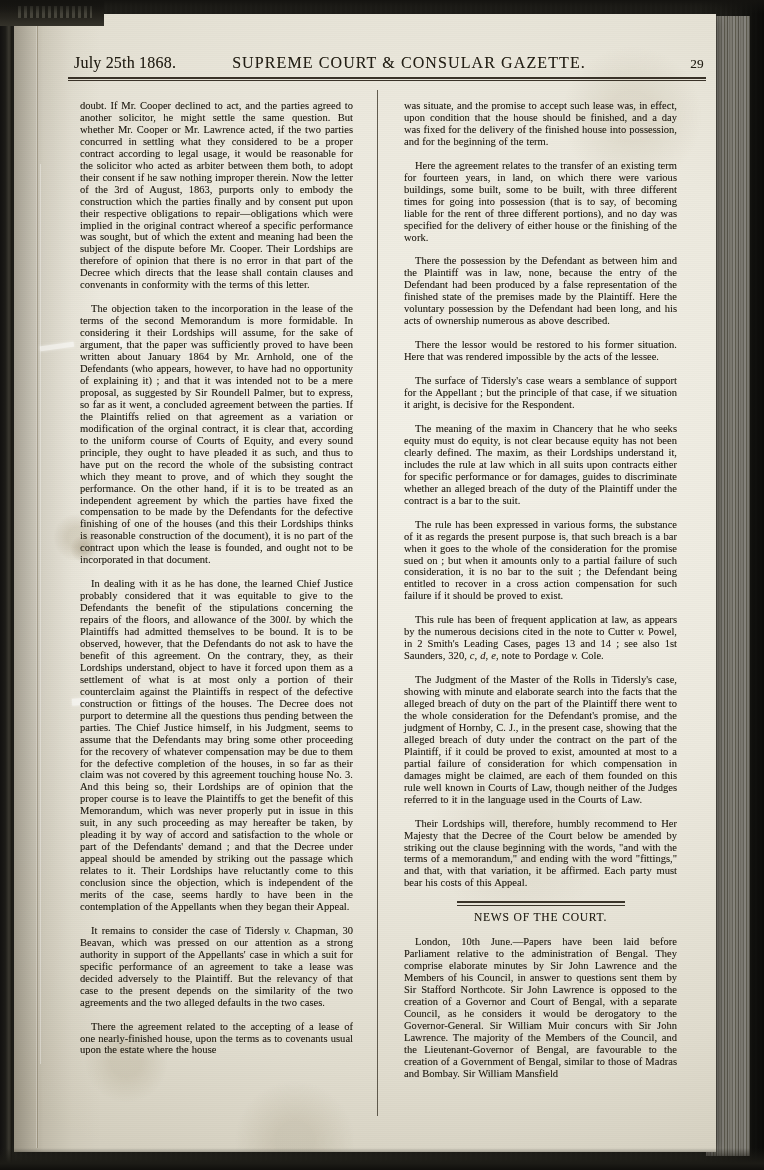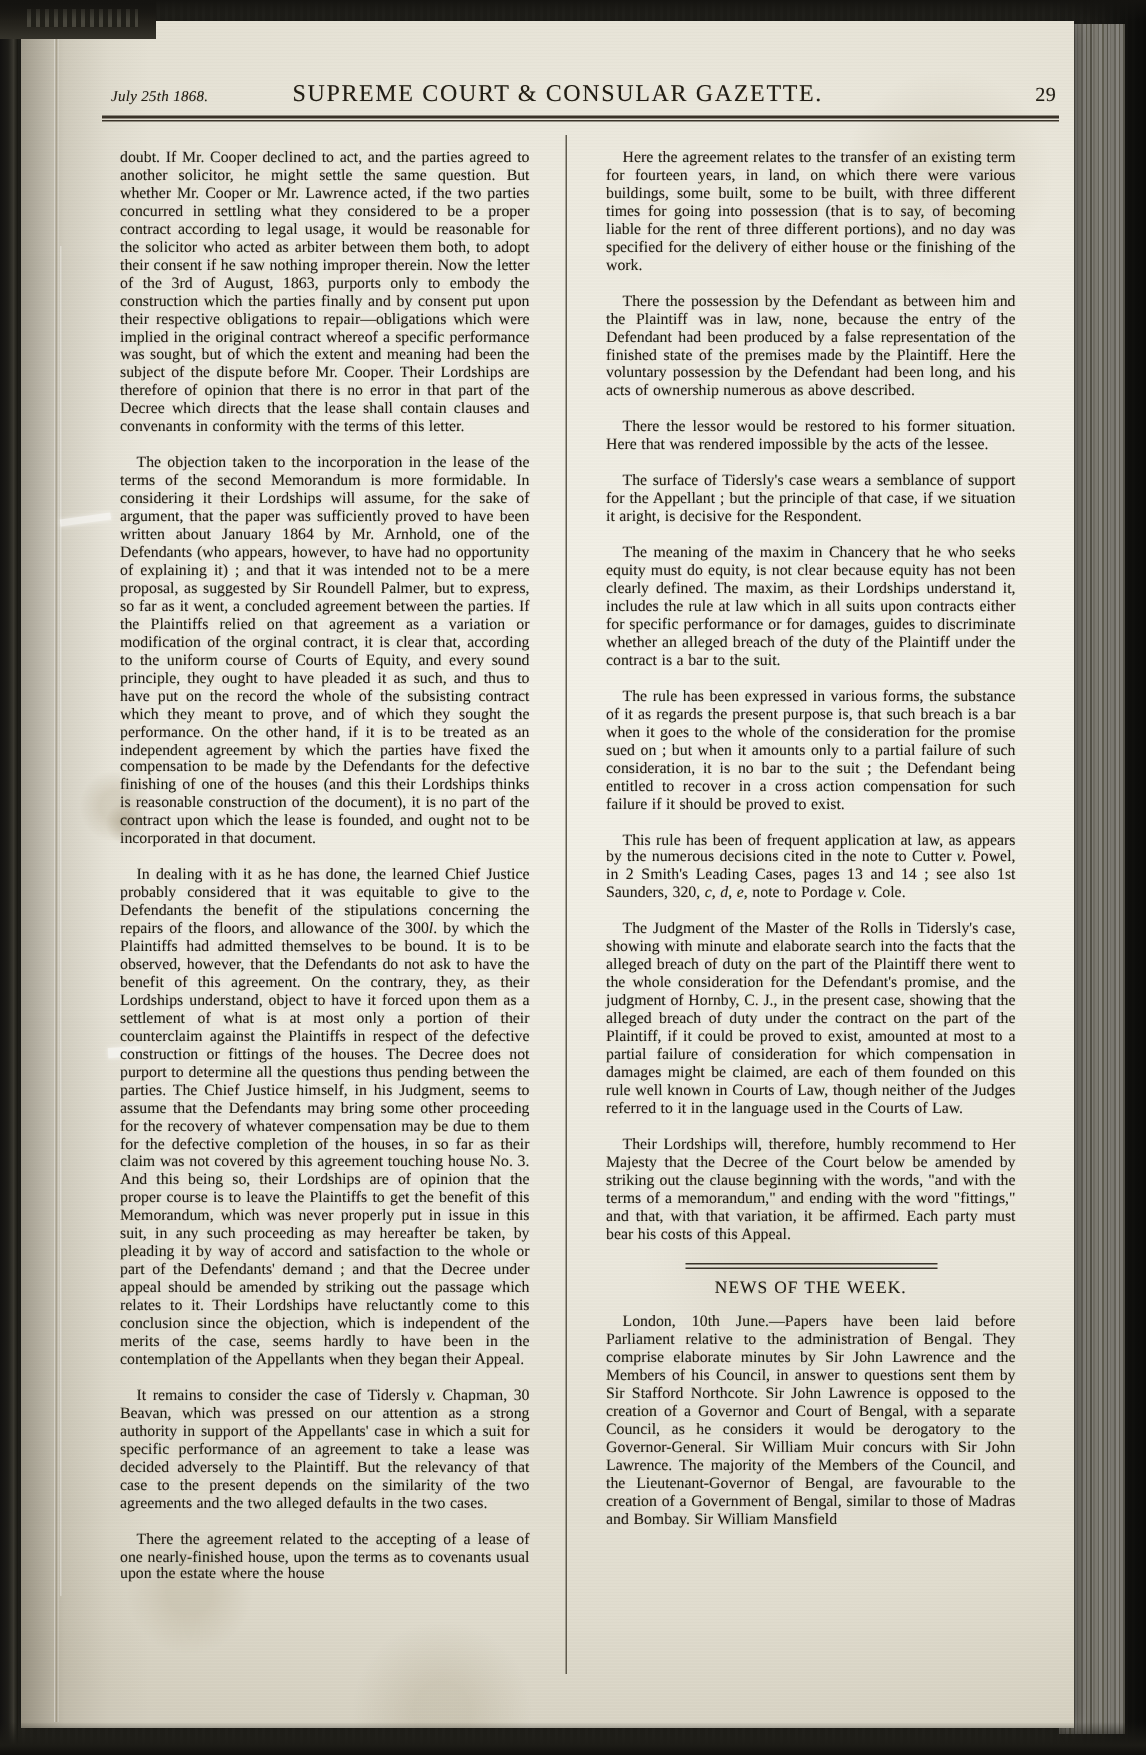--- a/index.html
+++ b/index.html
@@ -99,21 +99,21 @@
   .print{
     position:absolute;left:54px;top:40px;width:638px;height:1080px;
     color:#242017;
   }
 
   
   .masthead{
     display:flex;align-items:baseline;justify-content:space-between;
     font-size:13.4px;letter-spacing:.2px;padding:0 2px 0 6px;
   }
-  .mast-date{font-style:italic;font-size:10px;}
+  .mast-date{font-size:16px;}
   .mast-title{
     font-size:16px;letter-spacing:1.1px;white-space:nowrap;
     margin-left:14px;margin-right:auto;padding-left:42px;
   }
   .mast-page{font-size:13.4px;}
 
   .rule-double{
     margin-top:5px;height:4px;position:relative;width:100%;
   }
   .rule-double::before,.rule-double::after{
@@ -190,32 +190,33 @@
 
       <div class="col col-left">
         <p class="noindent">doubt. If Mr. Cooper declined to act, and the parties agreed to another solicitor, he might settle the same question. But whether Mr. Cooper or Mr. Lawrence acted, if the two parties concurred in settling what they considered to be a proper contract according to legal usage, it would be reasonable for the solicitor who acted as arbiter between them both, to adopt their consent if he saw nothing improper therein. Now the letter of the 3rd of August, 1863, purports only to embody the construction which the parties finally and by consent put upon their respective obligations to repair—obligations which were implied in the original contract whereof a specific performance was sought, but of which the extent and meaning had been the subject of the dispute before Mr. Cooper. Their Lordships are therefore of opinion that there is no error in that part of the Decree which directs that the lease shall contain clauses and convenants in conformity with the terms of this letter.</p>
         <p>The objection taken to the incorporation in the lease of the terms of the second Memorandum is more formidable. In considering it their Lordships will assume, for the sake of argument, that the paper was sufficiently proved to have been written about January 1864 by Mr. Arnhold, one of the Defendants (who appears, however, to have had no opportunity of explaining it) ; and that it was intended not to be a mere proposal, as suggested by Sir Roundell Palmer, but to express, so far as it went, a concluded agreement between the parties. If the Plaintiffs relied on that agreement as a variation or modification of the orginal contract, it is clear that, according to the uniform course of Courts of Equity, and every sound principle, they ought to have pleaded it as such, and thus to have put on the record the whole of the subsisting contract which they meant to prove, and of which they sought the performance. On the other hand, if it is to be treated as an independent agreement by which the parties have fixed the compensation to be made by the Defendants for the defective finishing of one of the houses (and this their Lordships thinks is reasonable construction of the document), it is no part of the contract upon which the lease is founded, and ought not to be incorporated in that document.</p>
         <p>In dealing with it as he has done, the learned Chief Justice probably considered that it was equitable to give to the Defendants the benefit of the stipulations concerning the repairs of the floors, and allowance of the 300<i>l</i>. by which the Plaintiffs had admitted themselves to be bound. It is to be observed, however, that the Defendants do not ask to have the benefit of this agreement. On the contrary, they, as their Lordships understand, object to have it forced upon them as a settlement of what is at most only a portion of their counterclaim against the Plaintiffs in respect of the defective construction or fittings of the houses. The Decree does not purport to determine all the questions thus pending between the parties. The Chief Justice himself, in his Judgment, seems to assume that the Defendants may bring some other proceeding for the recovery of whatever compensation may be due to them for the defective completion of the houses, in so far as their claim was not covered by this agreement touching house No. 3. And this being so, their Lordships are of opinion that the proper course is to leave the Plaintiffs to get the benefit of this Memorandum, which was never properly put in issue in this suit, in any such proceeding as may hereafter be taken, by pleading it by way of accord and satisfaction to the whole or part of the Defendants' demand ; and that the Decree under appeal should be amended by striking out the passage which relates to it. Their Lordships have reluctantly come to this conclusion since the objection, which is independent of the merits of the case, seems hardly to have been in the contemplation of the Appellants when they began their Appeal.</p>
         <p>It remains to consider the case of Tidersly <i>v.</i> Chapman, 30 Beavan, which was pressed on our attention as a strong authority in support of the Appellants' case in which a suit for specific performance of an agreement to take a lease was decided adversely to the Plaintiff. But the relevancy of that case to the present depends on the similarity of the two agreements and the two alleged defaults in the two cases.</p>
         <p>There the agreement related to the accepting of a lease of one nearly-finished house, upon the terms as to covenants usual upon the estate where the house</p>
       </div>
 
       <div class="col col-right">
+        <p class="noindent">was situate, and the promise to accept such lease was, in effect, upon condition that the house should be finished, and a day was fixed for the delivery of the finished house into possession, and for the beginning of the term.</p>
         <p>Here the agreement relates to the transfer of an existing term for fourteen years, in land, on which there were various buildings, some built, some to be built, with three different times for going into possession (that is to say, of becoming liable for the rent of three different portions), and no day was specified for the delivery of either house or the finishing of the work.</p>
         <p>There the possession by the Defendant as between him and the Plaintiff was in law, none, because the entry of the Defendant had been produced by a false representation of the finished state of the premises made by the Plaintiff. Here the voluntary possession by the Defendant had been long, and his acts of ownership numerous as above described.</p>
         <p>There the lessor would be restored to his former situation. Here that was rendered impossible by the acts of the lessee.</p>
         <p>The surface of Tidersly's case wears a semblance of support for the Appellant ; but the principle of that case, if we situation it aright, is decisive for the Respondent.</p>
         <p>The meaning of the maxim in Chancery that he who seeks equity must do equity, is not clear because equity has not been clearly defined. The maxim, as their Lordships understand it, includes the rule at law which in all suits upon contracts either for specific performance or for damages, guides to discriminate whether an alleged breach of the duty of the Plaintiff under the contract is a bar to the suit.</p>
         <p>The rule has been expressed in various forms, the substance of it as regards the present purpose is, that such breach is a bar when it goes to the whole of the consideration for the promise sued on ; but when it amounts only to a partial failure of such consideration, it is no bar to the suit ; the Defendant being entitled to recover in a cross action compensation for such failure if it should be proved to exist.</p>
         <p>This rule has been of frequent application at law, as appears by the numerous decisions cited in the note to Cutter <i>v.</i> Powel, in 2 Smith's Leading Cases, pages 13 and 14 ; see also 1st Saunders, 320, <i>c</i>, <i>d</i>, <i>e</i>, note to Pordage <i>v.</i> Cole.</p>
         <p>The Judgment of the Master of the Rolls in Tidersly's case, showing with minute and elaborate search into the facts that the alleged breach of duty on the part of the Plaintiff there went to the whole consideration for the Defendant's promise, and the judgment of Hornby, C. J., in the present case, showing that the alleged breach of duty under the contract on the part of the Plaintiff, if it could be proved to exist, amounted at most to a partial failure of consideration for which compensation in damages might be claimed, are each of them founded on this rule well known in Courts of Law, though neither of the Judges referred to it in the language used in the Courts of Law.</p>
         <p>Their Lordships will, therefore, humbly recommend to Her Majesty that the Decree of the Court below be amended by striking out the clause beginning with the words, "and with the terms of a memorandum," and ending with the word "fittings," and that, with that variation, it be affirmed. Each party must bear his costs of this Appeal.</p>
 
         <div class="news-rule"></div>
-        <div class="news-head">NEWS OF THE WEEK.</div>
+        <div class="news-head">NEWS OF THE COURT.</div>
         <p>London, 10th June.—Papers have been laid before Parliament relative to the administration of Bengal. They comprise elaborate minutes by Sir John Lawrence and the Members of his Council, in answer to questions sent them by Sir Stafford Northcote. Sir John Lawrence is opposed to the creation of a Governor and Court of Bengal, with a separate Council, as he considers it would be derogatory to the Governor-General. Sir William Muir concurs with Sir John Lawrence. The majority of the Members of the Council, and the Lieutenant-Governor of Bengal, are favourable to the creation of a Government of Bengal, similar to those of Madras and Bombay. Sir William Mansfield</p>
       </div>
     </div>
 
   </div>
 </div>
 
 <div class="binding"></div>
 <div class="binding-top"></div>
 <div class="top-dark"></div>

